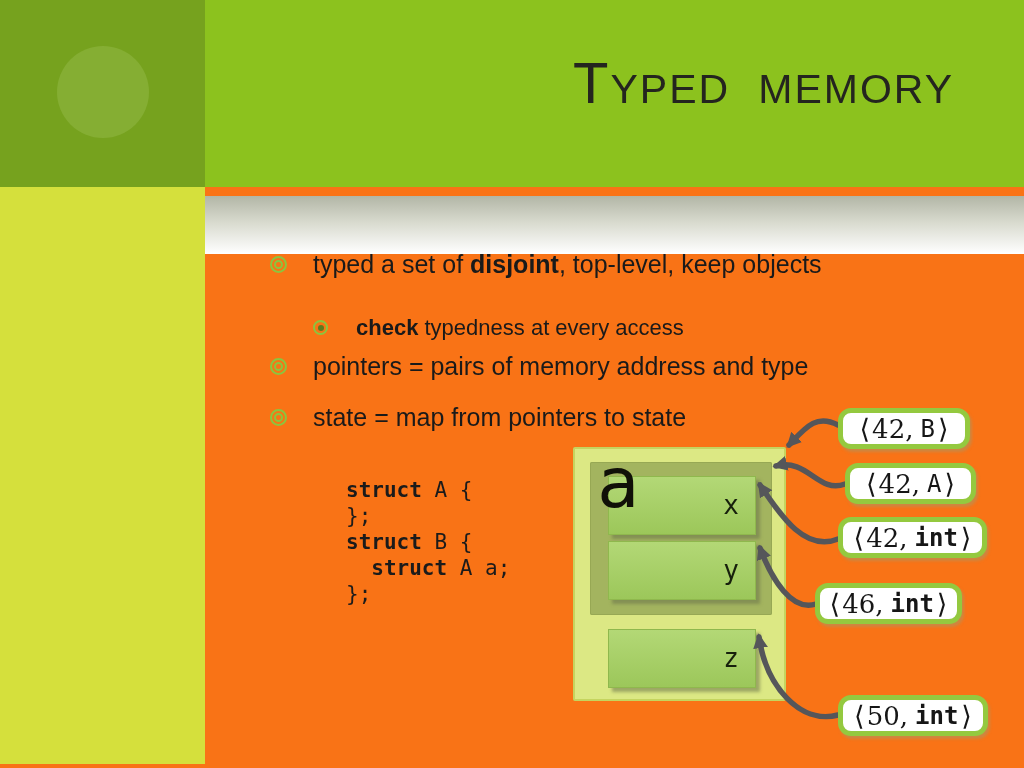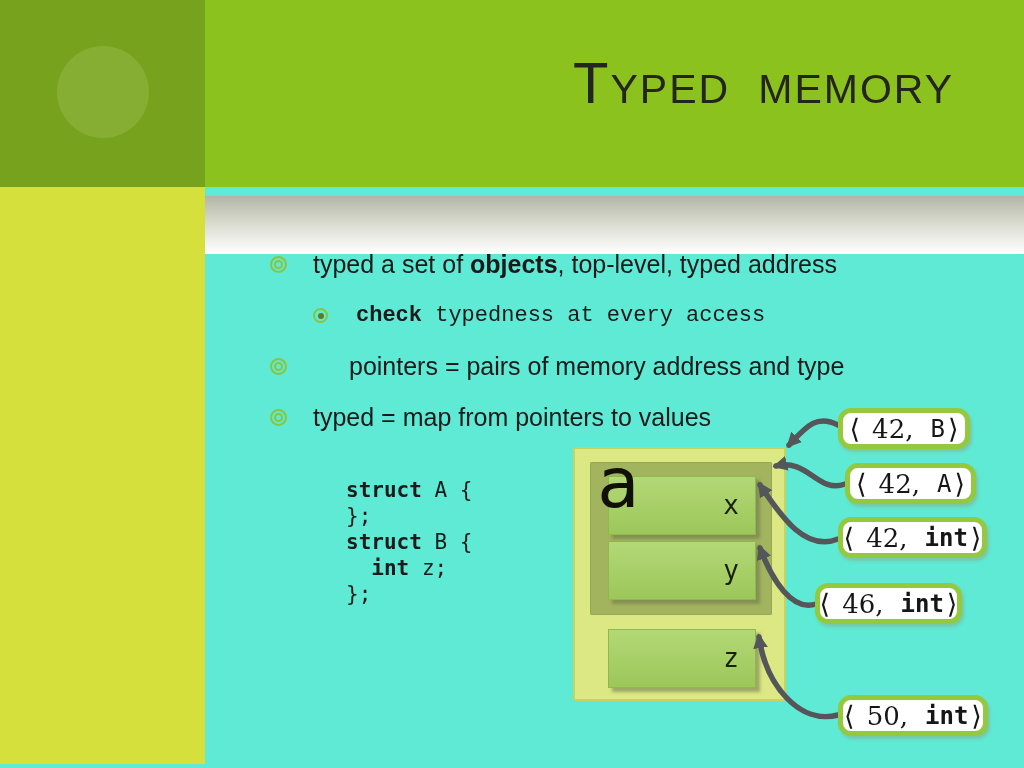--- a/index.html
+++ b/index.html
@@ -1,17 +1,17 @@
 <!DOCTYPE html>
 <html><head>
 <meta charset="utf-8">
 <style>
   html,body{margin:0;padding:0;background:#888;}
   #slide{
-    position:relative;width:1024px;height:768px;background:#5eead4;
+    position:relative;width:1024px;height:768px;background:#f97316;
     overflow:hidden;font-family:"Liberation Sans",sans-serif;
   }
   
   .corner-square{position:absolute;left:0;top:0;width:205px;height:187px;background:#76a21e;}
   .corner-circle{position:absolute;left:57px;top:46px;width:92px;height:92px;border-radius:50%;background:#85ae33;}
   .title-band{
     position:absolute;left:205px;top:0;width:819px;height:187px;background:#8cc21e;
     display:flex;justify-content:flex-end;align-items:flex-start;
     padding:54px 70px 0 0;box-sizing:border-box;
   }
@@ -73,21 +73,21 @@
   .arrow-layer{position:absolute;left:560px;top:400px;width:464px;height:345px;pointer-events:none;}
   
   .callout{
     position:absolute;height:41px;background:#ffffff;
     border:5px solid #94c93f;border-radius:13px;box-sizing:border-box;
     box-shadow:2px 3px 3px rgba(150,160,120,0.45);
     display:flex;align-items:center;justify-content:center;
     color:#161616;white-space:nowrap;
   }
   .callout .br{font-family:"DejaVu Sans","Liberation Sans",sans-serif;font-size:27px;line-height:1;}
-  .callout .num{font-family:"DejaVu Serif","Liberation Serif",serif;font-size:26px;line-height:1;margin:0 12px;}
+  .callout .num{font-family:"DejaVu Serif","Liberation Serif",serif;font-size:26px;line-height:1;margin:0 2px;}
   .callout .typ{font-family:"DejaVu Sans Mono","Liberation Mono",monospace;font-size:24px;line-height:1;margin:0 3px 0 5px;}
   .callout .typ.bold{font-weight:bold;}
   #callout-1{left:838px;top:408px;width:132px;}
   #callout-2{left:845px;top:463px;width:131px;}
   #callout-3{left:838px;top:517px;width:149px;}
   #callout-4{left:815px;top:583px;width:147px;}
   #callout-5{left:838px;top:695px;width:150px;}
 </style>
 </head>
 <body>
@@ -100,46 +100,46 @@
   <div class="title-band">
     <div class="slide-title">Typed memory</div>
   </div>
   <div class="left-bar"></div>
   <div class="gradient-band"></div>
 
   <div class="bullet-row l1" style="left:270px;top:250px;">
     <span class="bullet-glyph-l1">
         <span class="ring"></span>
       </span>
-    <span><span>typed a set of </span><span class="b">objects</span><span>, top-level, typed address</span></span>
-  </div>
-  <div class="bullet-row l2" style="left:313px;top:303px;font-family:Liberation Mono, monospace;">
+    <span><span>typed a set of </span><span class="b">disjoint</span><span>, top-level, keep objects</span></span>
+  </div>
+  <div class="bullet-row l2" style="left:313px;top:315px;">
     <span class="bullet-glyph-l2">
         <span class="dot"></span>
       </span>
     <span><span class="b">check</span><span> typedness at every access</span></span>
   </div>
-  <div class="bullet-row l1" style="left:270px;top:352px;gap:36px;">
+  <div class="bullet-row l1" style="left:270px;top:352px;">
     <span class="bullet-glyph-l1">
         <span class="ring"></span>
       </span>
     <span>pointers = pairs of memory address and type</span>
   </div>
   <div class="bullet-row l1" style="left:270px;top:403px;">
     <span class="bullet-glyph-l1">
         <span class="ring"></span>
       </span>
-    <span>typed = map from pointers to values</span>
+    <span>state = map from pointers to state</span>
   </div>
 
   <div class="code-block">
     <div class="code-line"><span></span><span class="kw">struct</span><span> A {</span></div>
     <div class="code-line"><span></span><span class="kw"></span><span>};</span></div>
     <div class="code-line"><span></span><span class="kw">struct</span><span> B {</span></div>
-    <div class="code-line"><span>  </span><span class="kw">int</span><span> z;</span></div>
+    <div class="code-line"><span>  </span><span class="kw">struct</span><span> A a;</span></div>
     <div class="code-line"><span></span><span class="kw"></span><span>};</span></div>
   </div>
 
   <div class="mem-outer"></div>
   <div class="struct-a-region"></div>
   <div class="field-box" id="field-x">
     <span class="field-label">x</span>
   </div>
   <div class="field-box" id="field-y">
     <span class="field-label">y</span>

